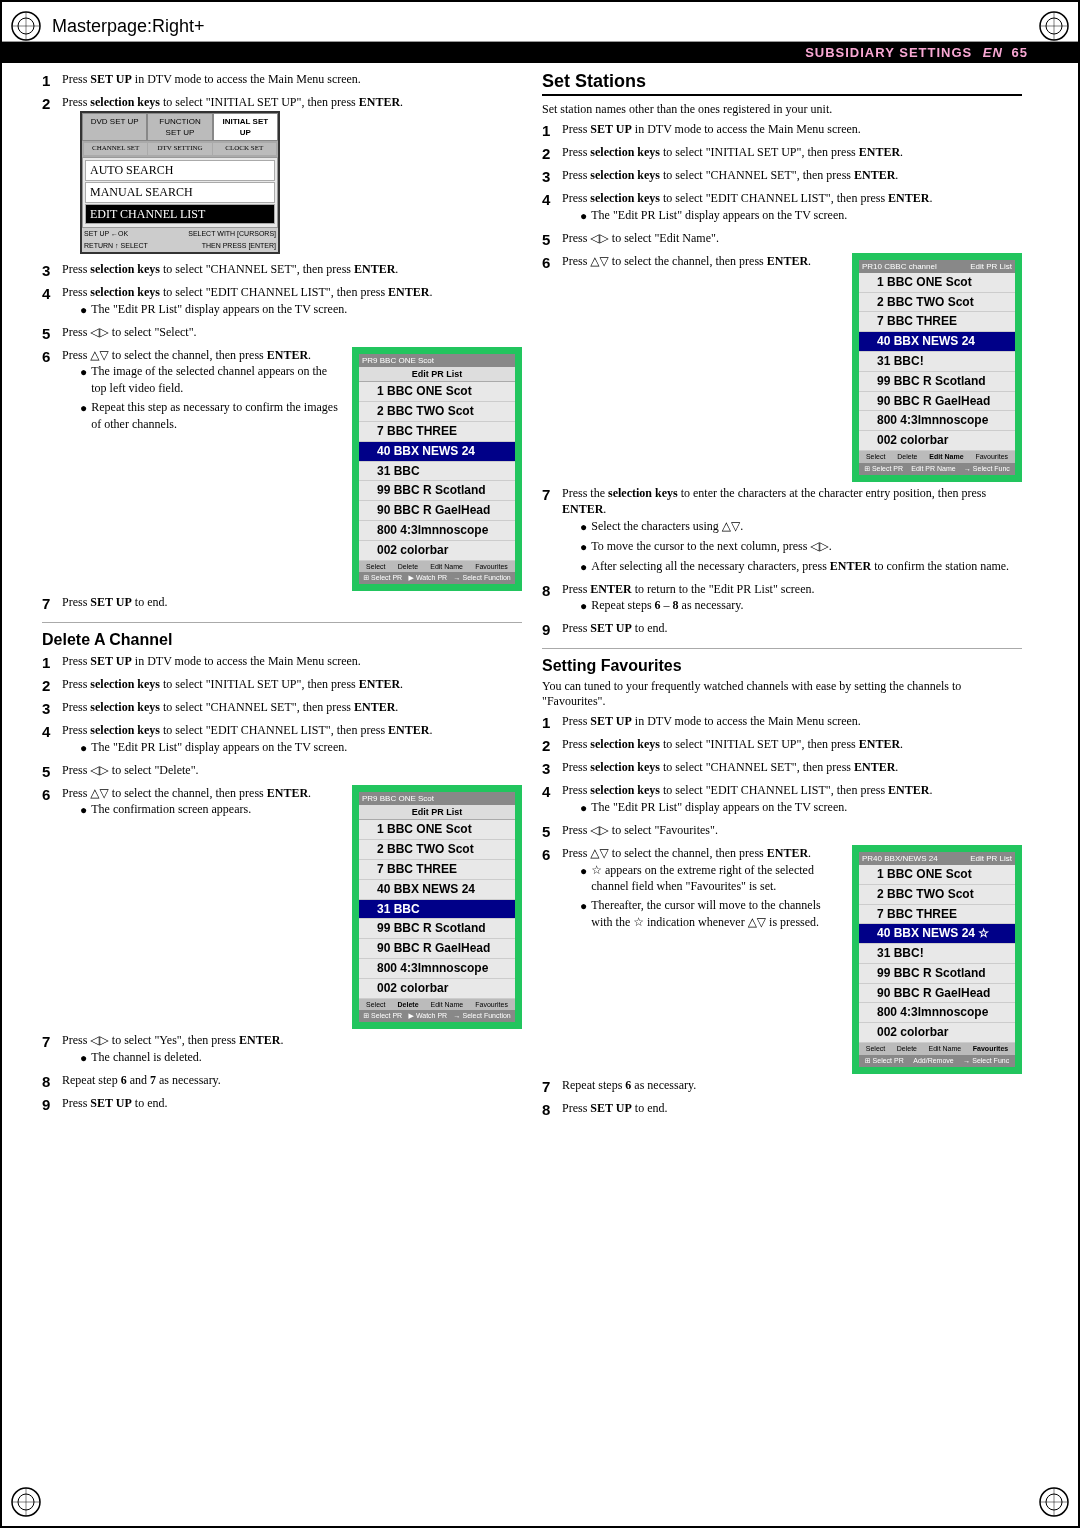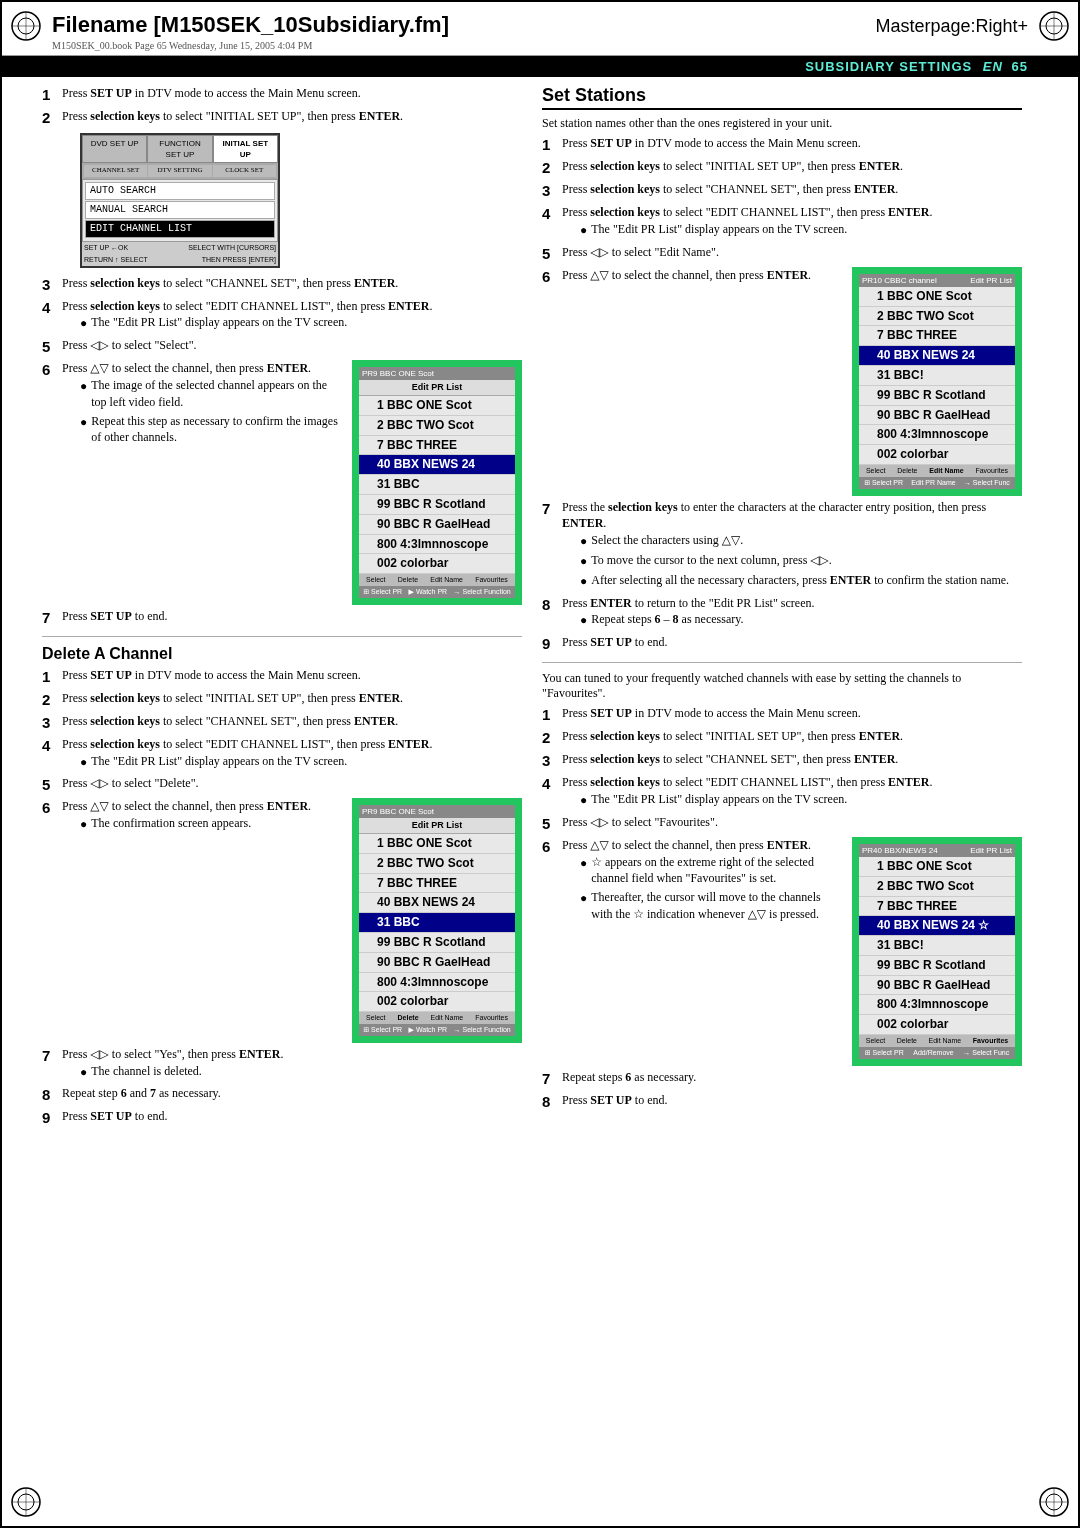--- a/index.html
+++ b/index.html
@@ -59,21 +59,21 @@
     .masterpage-title {
       font-size: 18px;
       font-family: Arial, sans-serif;
       text-align: right;
       margin-top: 4px;
     }
 
     
     .settings-bar {
       background: #000;
-      color: #5eead4;
+      color: #f9a8d4;
       text-align: right;
       padding: 3px 50px;
       font-size: 13px;
       font-family: Arial, sans-serif;
       font-weight: bold;
       letter-spacing: 1px;
     }
 
     
     .main-content {
@@ -139,21 +139,21 @@
     .bullet-dot {
       margin-right: 4px;
       margin-top: 1px;
     }
 
     
     .menu-screen {
       width: 200px;
       border: 2px solid #333;
       background: #ccc;
-      margin: 8px 0 4px 18px;
+      margin: 0 0 4px 18px;
     }
     .menu-screen-row {
       display: flex;
     }
     .menu-tab {
       border: 1px solid #888;
       background: #bbb;
       padding: 2px 4px;
       font-size: 8px;
       font-family: Arial, sans-serif;
@@ -166,23 +166,23 @@
     }
     .menu-body {
       background: #e8e8e8;
       border: 1px solid #999;
       padding: 2px;
     }
     .menu-item-row {
       background: #fff;
       border: 1px solid #aaa;
       padding: 1px 4px;
-      font-size: 10px;
+      font-size: 12px;
       margin-bottom: 1px;
-      font-family: Liberation Mono, monospace;
+      font-family: Liberation Serif, serif;
     }
     .menu-item-row.selected {
       background: #000;
       color: #fff;
     }
     .menu-footer {
       display: flex;
       justify-content: space-between;
       background: #ccc;
       padding: 1px 2px;
@@ -286,24 +286,20 @@
   <div class="corner corner-br">
     <svg viewBox="0 0 36 36">
         <circle cx="18" cy="18" r="14" fill="none" stroke="#000" stroke-width="1.5"></circle>
         <circle cx="18" cy="18" r="8" fill="none" stroke="#000" stroke-width="1"></circle>
         <line x1="18" y1="4" x2="18" y2="32" stroke="#000" stroke-width="0.5"></line>
         <line x1="4" y1="18" x2="32" y2="18" stroke="#000" stroke-width="0.5"></line>
       </svg>
   </div>
 
   <div class="header">
-    <div class="header-left">
-      <div class="filename-title">Filename [M150SEK_10Subsidiary.fm]</div>
-      <div class="file-meta">M150SEK_00.book  Page 65  Wednesday, June 15, 2005  4:04 PM</div>
-    </div>
     <div class="masterpage-title">Masterpage:Right+</div>
   </div>
 
   <div class="settings-bar">
     <span>SUBSIDIARY SETTINGS</span>
     <span style="font-style:italic; margin-left:6px;">EN</span>
     <span style="margin-left:4px;">65</span>
   </div>
 
   <div class="main-content">
@@ -617,20 +613,21 @@
           <li class="step-item">
             <span class="step-num">9</span>
             <span class="step-text">Press <b>SET UP</b> to end.</span>
           </li>
         </ol>
       </div>
 
       <hr class="divider-line">
 
       <div>
+        <div class="subsection-title">Setting Favourites</div>
         <p style="font-size:12px; margin-bottom:4px;">You can tuned to your frequently watched channels with ease by setting the channels to "Favourites".</p>
 
         <ol class="steps-list">
           <li class="step-item">
             <span class="step-num">1</span>
             <span class="step-text">Press <b>SET UP</b> in DTV mode to access the Main Menu screen.</span>
           </li>
           <li class="step-item">
             <span class="step-num">2</span>
             <span class="step-text">Press <b>selection keys</b> to select "INITIAL SET UP", then press <b>ENTER</b>.</span>

